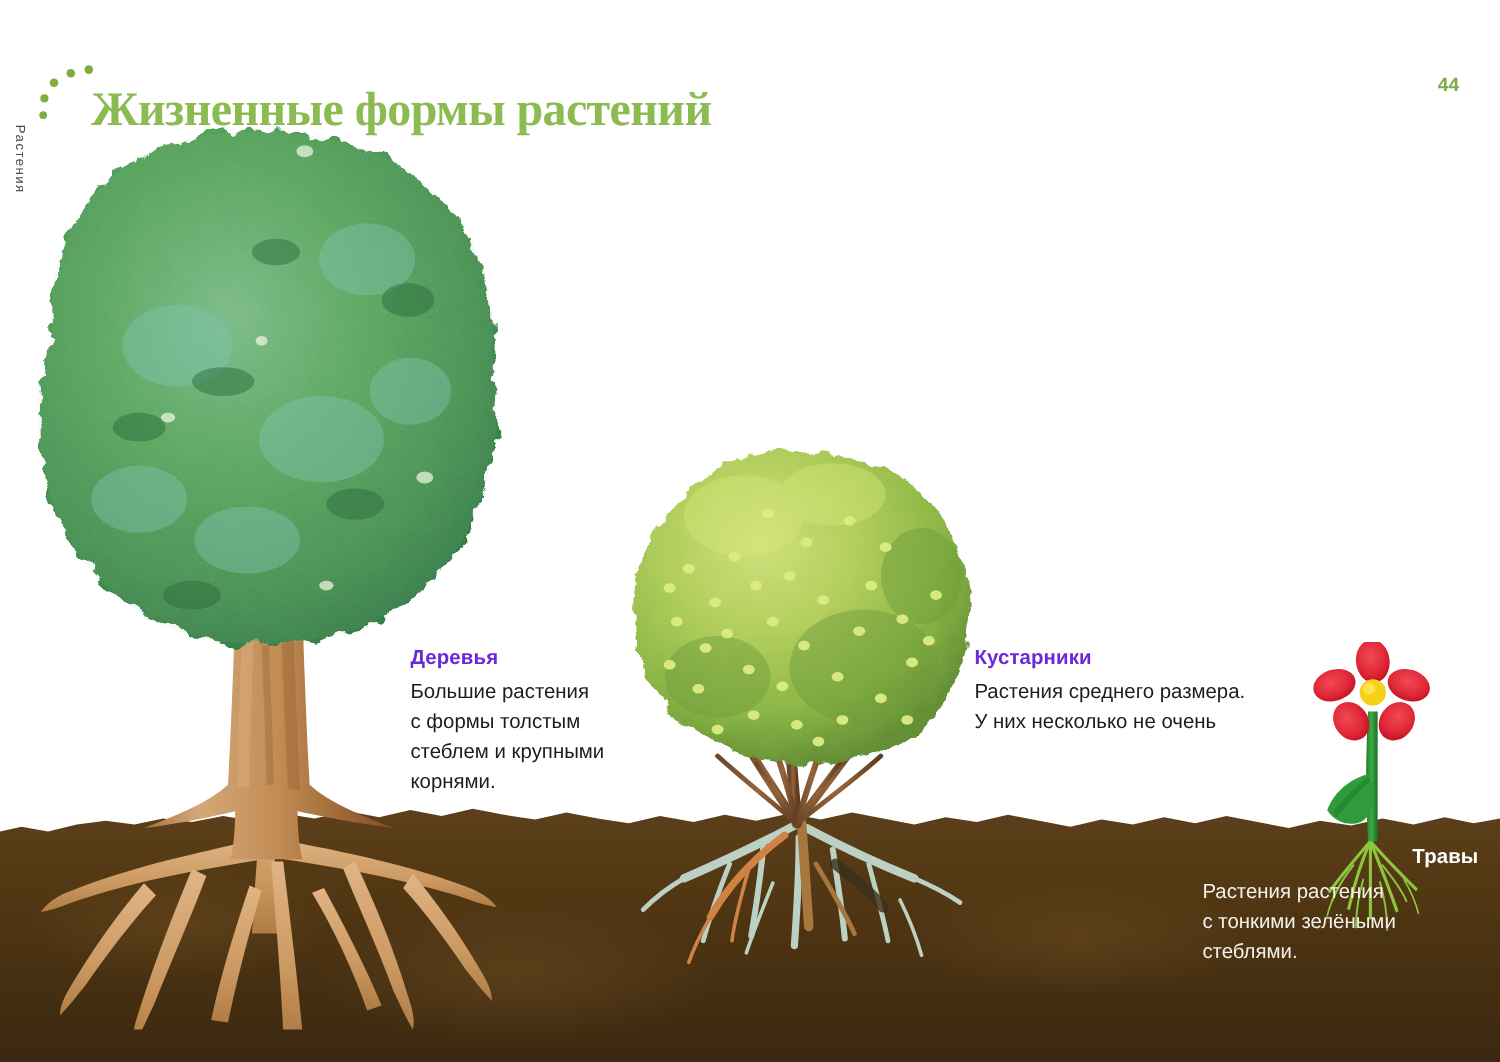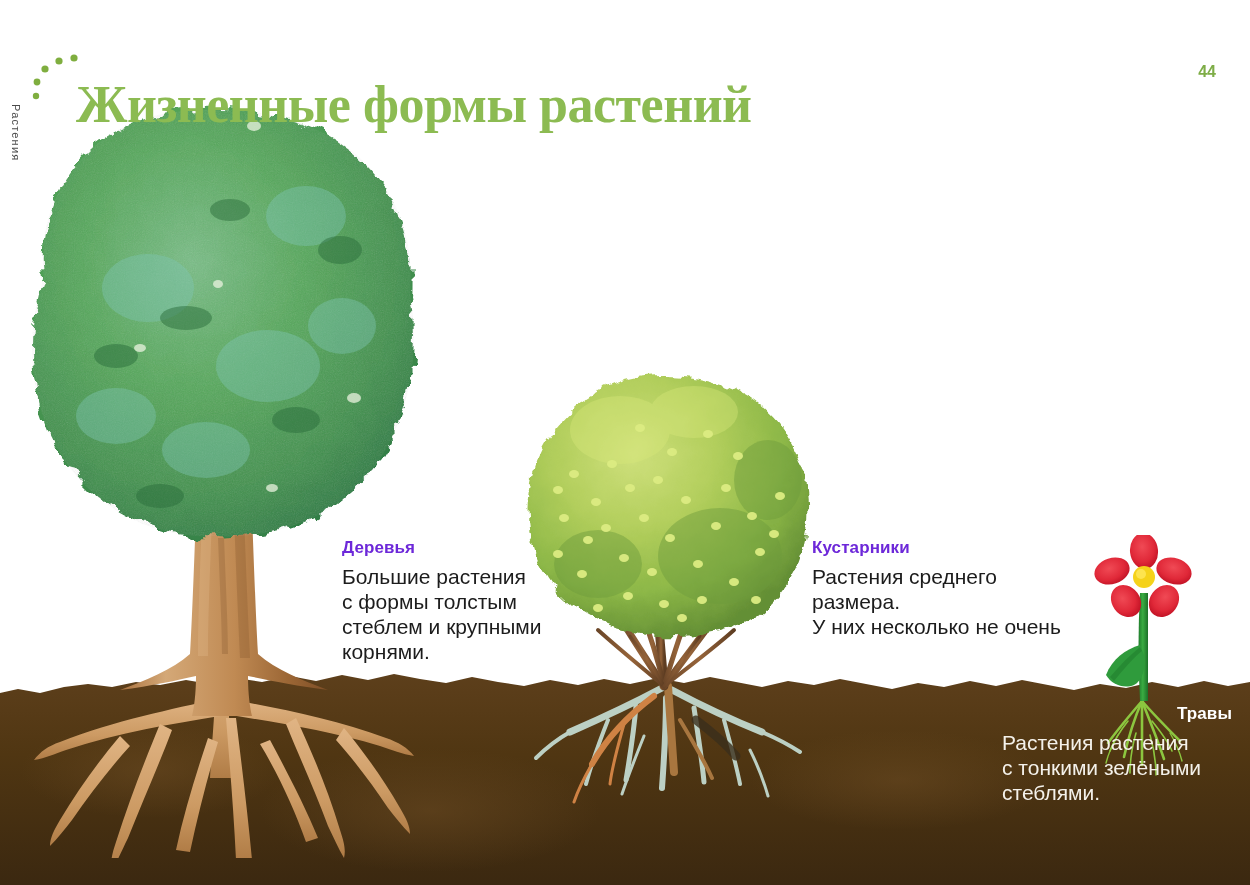--- a/index.html
+++ b/index.html
@@ -25,21 +25,21 @@
     height: 225px;
     overflow: hidden;
   }
   .soil-svg { display:block; width:1250px; height:225px; }
 
   
   .page-title {
     position: absolute;
     left: 76px;
     top: 40px;
-    font-size: 52px;
+    font-size: 40px;
     font-weight: bold;
     color: #8cbb52;
     letter-spacing: -0.5px;
     white-space: nowrap;
     font-family: "Liberation Serif", serif;
   }
   .page-number {
     position: absolute;
     right: 34px;
     top: 63px;
@@ -65,21 +65,21 @@
   .caption { position: absolute; }
   .caption h3 {
     margin: 0 0 6px 0;
     font-size: 17px;
     font-weight: bold;
     color: #6d28d9;
     letter-spacing: 0.1px;
   }
   .caption p {
     margin: 0;
-    font-size: 21px;
+    font-size: 17px;
     line-height: 25px;
     color: #1c1c1c;
   }
   .caption .ln { display: block; }
   .caption.on-soil h3 { color: #ffffff; text-align: right; }
   .caption.on-soil p { color: #f4f1ea; }
 
   #cap-trees  { left: 342px; top: 538px; width: 215px; }
   #cap-shrubs { left: 812px; top: 538px; width: 250px; }
   #cap-herbs  { left: 1002px; top: 704px; width: 230px; }

